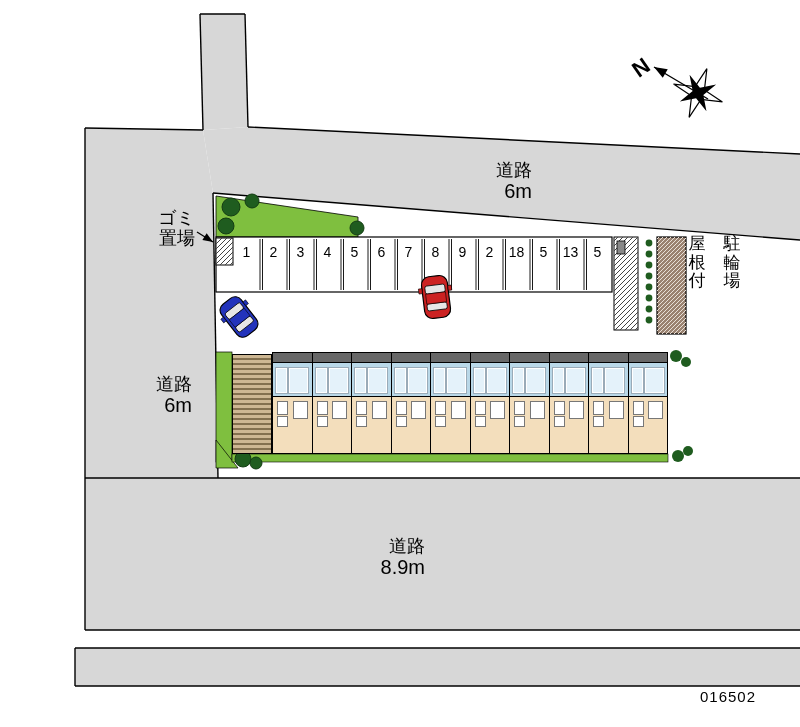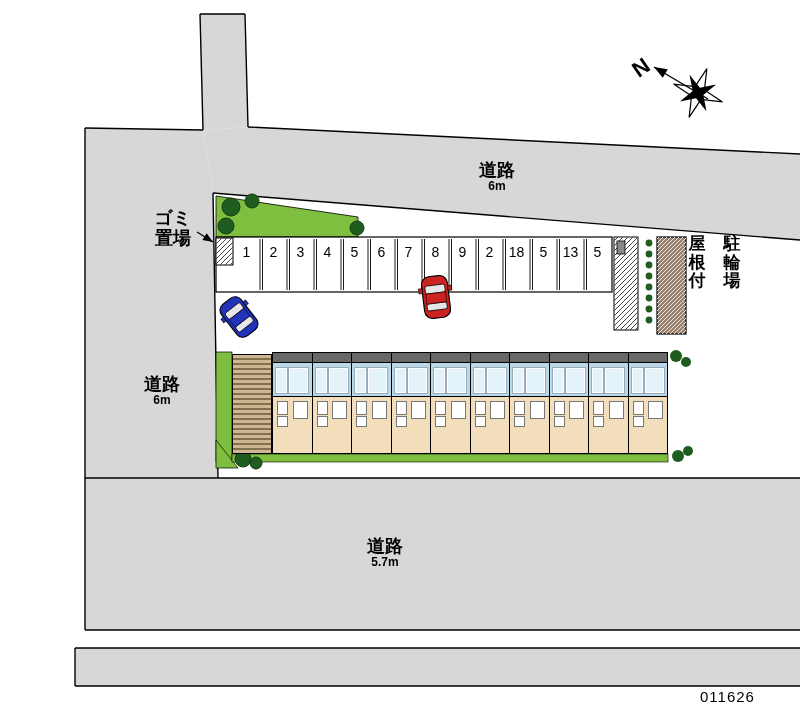--- a/index.html
+++ b/index.html
@@ -1,22 +1,22 @@
 <!DOCTYPE html>
 <html style="--road: #d7d7d7; --green: #7fbf3f; --tree: #1f5c1f; --glass: #b9d8e8; --tan: #f3debc; --brown: #9a8270; --car-red: #cc2222; --car-blue: #2233bb;"><head>
 <meta charset="utf-8">
 <style>
   html,body{margin:0;padding:0;background:#fff}
   #plan{position:relative;width:800px;height:727px;background:#fff;overflow:hidden;
         font-family:"Liberation Sans","DejaVu Sans",sans-serif;color:#000}
   #base{position:absolute;left:0;top:0;z-index:1}
-  .lbl{position:absolute;z-index:4;text-align:center;line-height:1.12;font-weight:700}
+  .lbl{position:absolute;z-index:4;text-align:right;line-height:1.12;font-weight:400}
   .lbl .big{font-size:18px;display:block}
-  .lbl .small{font-size:12px;display:block}
-  .vlabel{position:absolute;z-index:4;width:20px;font-size:17px;font-weight:700;line-height:1.1;
+  .lbl .small{font-size:20px;display:block}
+  .vlabel{position:absolute;z-index:4;width:20px;font-size:17px;font-weight:400;line-height:1.1;
           word-break:break-all;text-align:center}
   #parking-numbers{position:absolute;left:233px;top:244px;width:378px;height:18px;display:flex;z-index:3}
   .pnum{flex:1;text-align:center;font-size:14px}
   #building{position:absolute;left:272px;top:352px;width:396px;height:102px;display:flex;z-index:2;
             border:1px solid #000;box-sizing:border-box;background:var(--tan,#f3debc)}
   .unit{flex:1;position:relative;box-sizing:border-box}
   .unit+.unit{border-left:1px solid #000}
   .roof{height:9px;background:#686868;border-bottom:1px solid #000}
   .balc{position:relative;height:33px;background:var(--glass,#b9d8e8);border-bottom:1px solid #000}
   .winA,.winB{position:absolute;top:5px;background:#e4f2fa;border:1px solid #fff;box-shadow:0 0 0 1px #9aabb8}
@@ -321,20 +321,20 @@
     <span class="big">置場</span>
   </div>
 
   <div class="lbl" style="left:132px;top:374px;width:60px">
     <span class="big">道路</span>
     <span class="small">6m</span>
   </div>
 
   <div class="lbl" style="left:345px;top:536px;width:80px">
     <span class="big">道路</span>
-    <span class="small">5.7m</span>
+    <span class="small">8.9m</span>
   </div>
 
   <div class="vlabel" style="left:687px;top:235px">屋根付</div>
   <div class="vlabel" style="left:722px;top:235px">駐輪場</div>
 
-  <div id="plan-id">011626</div>
+  <div id="plan-id">016502</div>
 </div>
 
 </body></html>

